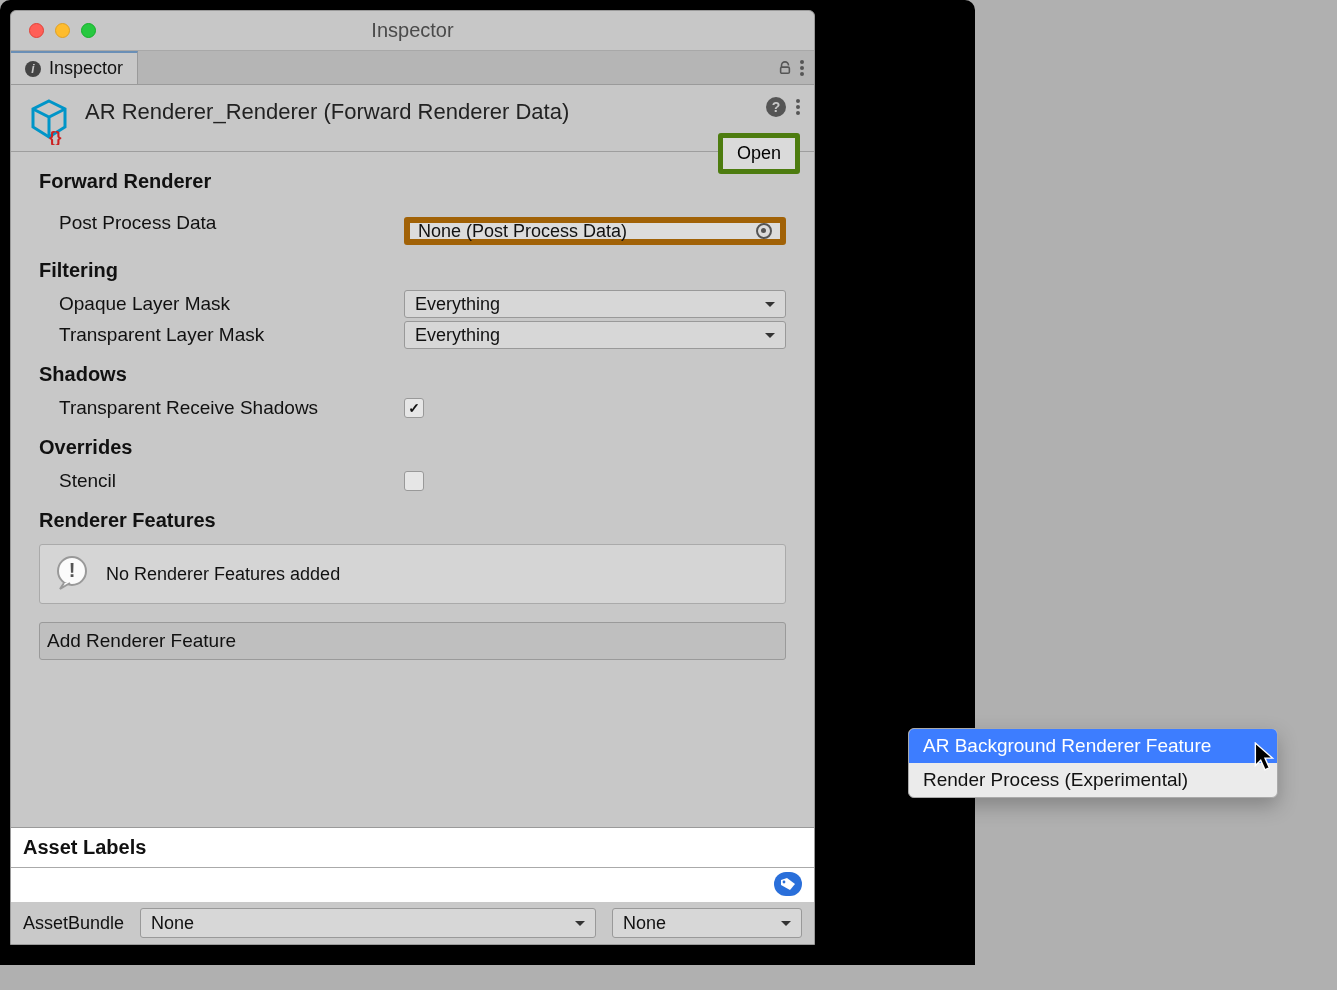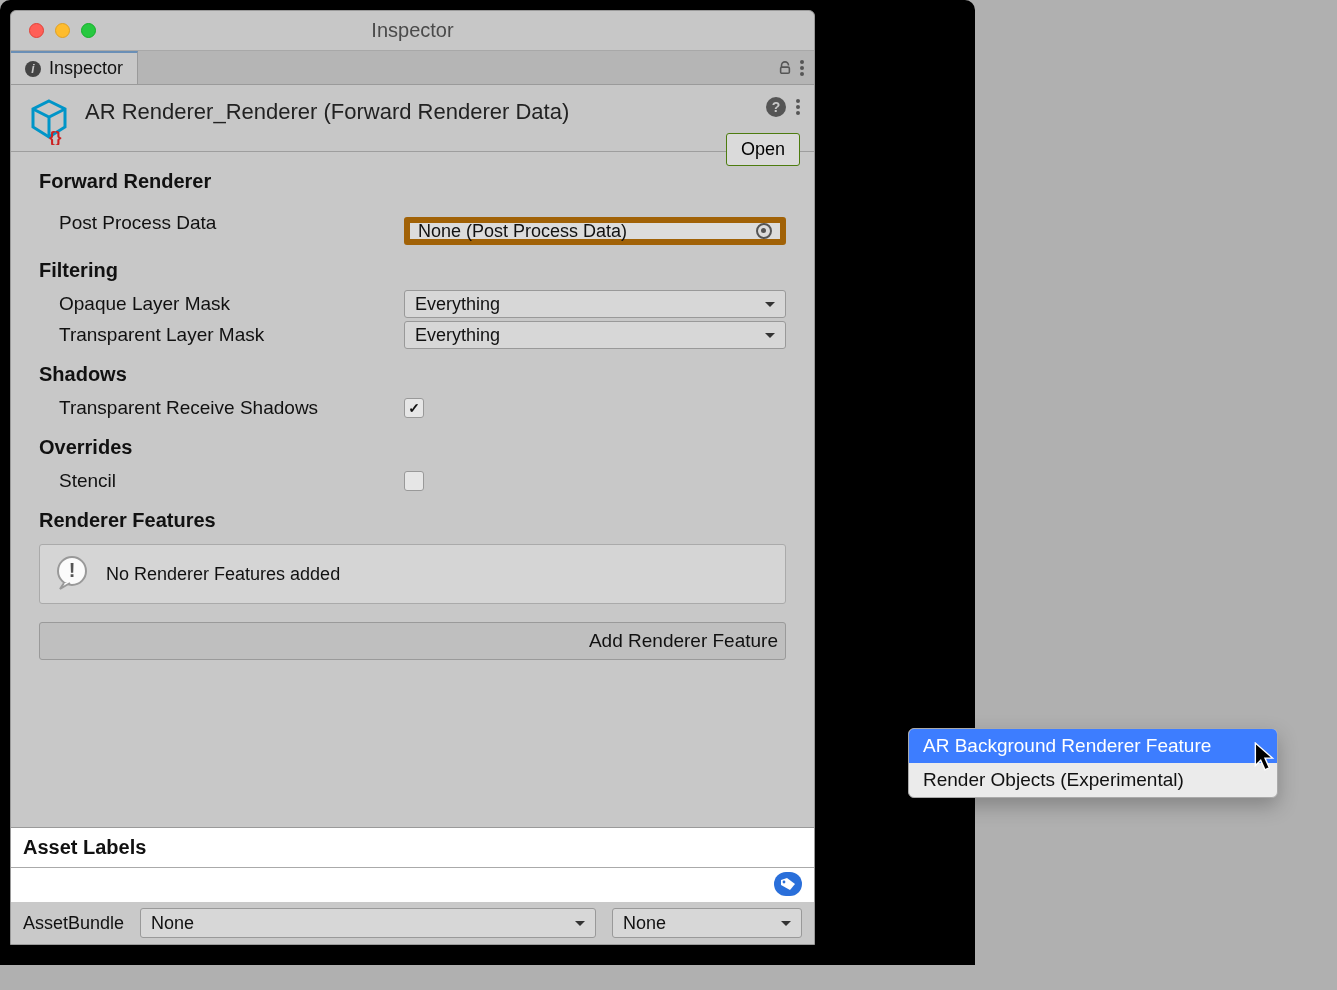--- a/index.html
+++ b/index.html
@@ -95,21 +95,21 @@
     position: absolute; right: 14px; top: 12px;
     display: flex; align-items: center; gap: 10px;
   }
   .help-icon {
     width: 20px; height: 20px; background: #555; border-radius: 50%;
     color: #c8c8c8; display:inline-flex; align-items:center; justify-content:center;
     font-weight: bold; font-size: 14px;
   }
   .open-btn {
     position: absolute; right: 14px; top: 48px;
-    background: #dadada; border: 1px solid #4d7c0f;
+    background: #dadada; border: 5px solid #4d7c0f;
     padding: 5px 14px; font-size: 18px; border-radius: 3px;
   }
   
   .body {
     flex: 1;
     padding: 18px 28px 10px 28px;
     background: #c8c8c8;
     overflow: visible;
   }
   .section-h {
@@ -180,21 +180,21 @@
     margin-top: 12px;
   }
   .info-box .speech {
     width: 38px; height: 38px;
   }
   .add-btn {
     margin-top: 18px;
     background: #bfbfbf;
     border: 1px solid #9a9a9a;
     border-radius: 3px;
-    text-align: right;
+    text-align: left;
     padding: 7px;
     font-size: 19px;
   }
   
   .bottom {
     border-top: 1px solid #9a9a9a;
     background: #ffffff;
   }
   .asset-labels-h {
     padding: 8px 12px;
@@ -364,18 +364,18 @@
       <div class="dropdown ab-sel2">
         <span>None</span>
         <span class="caret-down"></span>
       </div>
     </div>
   </div>
 </div>
 
 <div class="popup">
   <div class="item sel">AR Background Renderer Feature</div>
-  <div class="item">Render Objects (Experimental)</div>
+  <div class="item">Render Process (Experimental)</div>
 </div>
 
 <svg class="cursor" viewBox="0 0 20 28">
   <path d="M1 1 L1 22 L6 17 L10 26 L14 24 L10 15 L17 15 Z" fill="#000" stroke="#fff" stroke-width="1.3"></path>
 </svg>
 
 </body></html>

